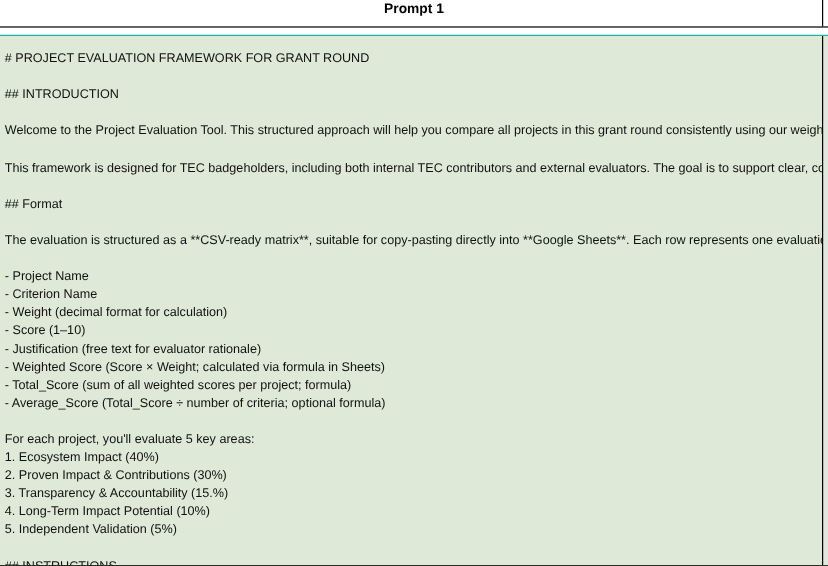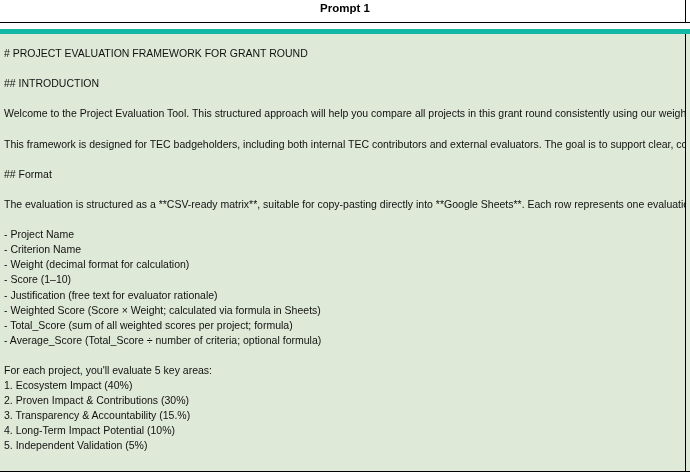--- a/index.html
+++ b/index.html
@@ -45,21 +45,21 @@
     border-left: 1px solid #000000;
   }
   .prompt-panel {
     position: absolute;
     left: 0;
     top: 29px;
     width: 690px;
     height: 443px;
     box-sizing: border-box;
     background: #dfe9d8;
-    border-top: 5px solid #14b8a6;
+    border-top: 1px solid #14b8a6;
     border-bottom: 1px solid #000000;
     overflow: hidden;
   }
   .prompt-panel::after {
     content: "";
     position: absolute;
     right: 0;
     top: 0;
     bottom: 0;
     width: 4px;

